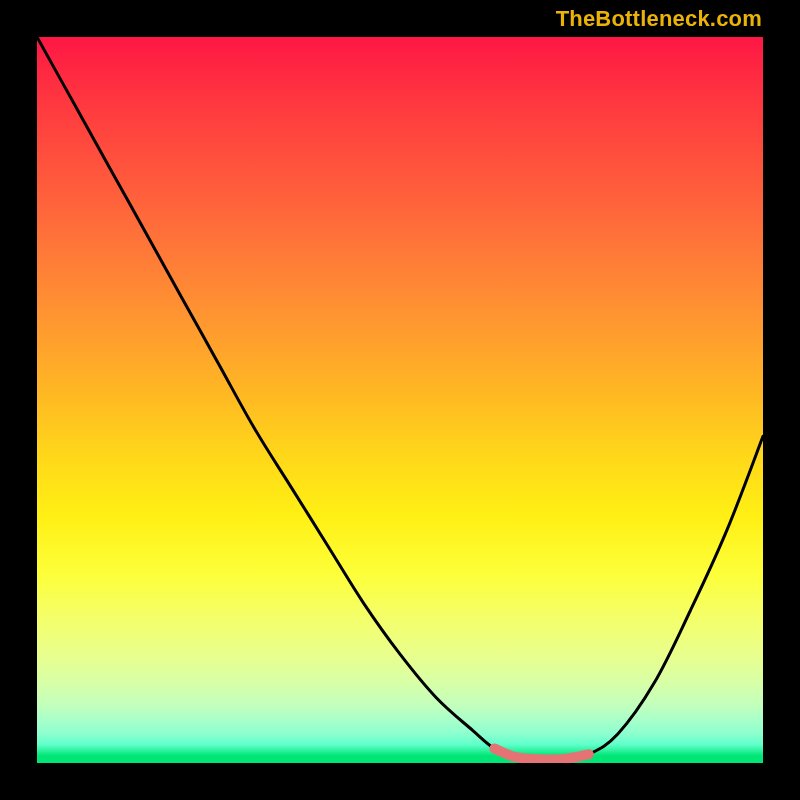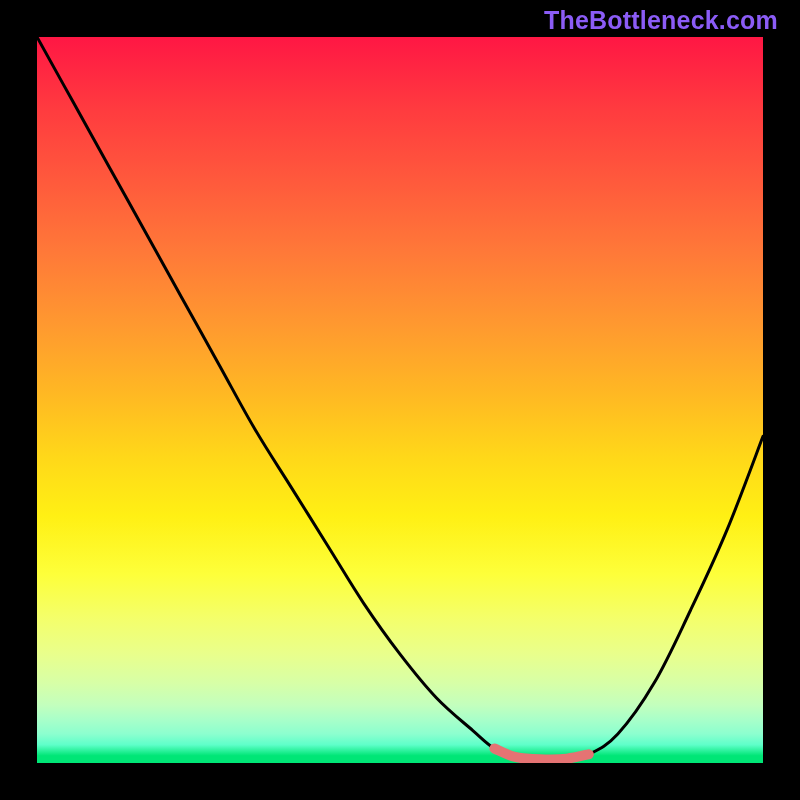--- a/index.html
+++ b/index.html
@@ -48,25 +48,25 @@
   svg.curve {
     position: absolute;
     left: 0;
     top: 0;
     width: 726px;
     height: 726px;
   }
   .watermark {
     position: absolute;
     top: 6px;
-    right: 22px;
+    right: 38px;
     font-family: Arial, Helvetica, sans-serif;
-    font-size: 25px;
+    font-size: 22px;
     font-weight: 600;
-    color: #8b5cf6;
+    color: #eab308;
     letter-spacing: 0.2px;
   }
 </style>
 </head>
 <body>
 
 <div class="frame">
   <div class="watermark">TheBottleneck.com</div>
   <div class="plot">
     <svg class="curve" viewBox="0 0 726 726" preserveAspectRatio="none">

